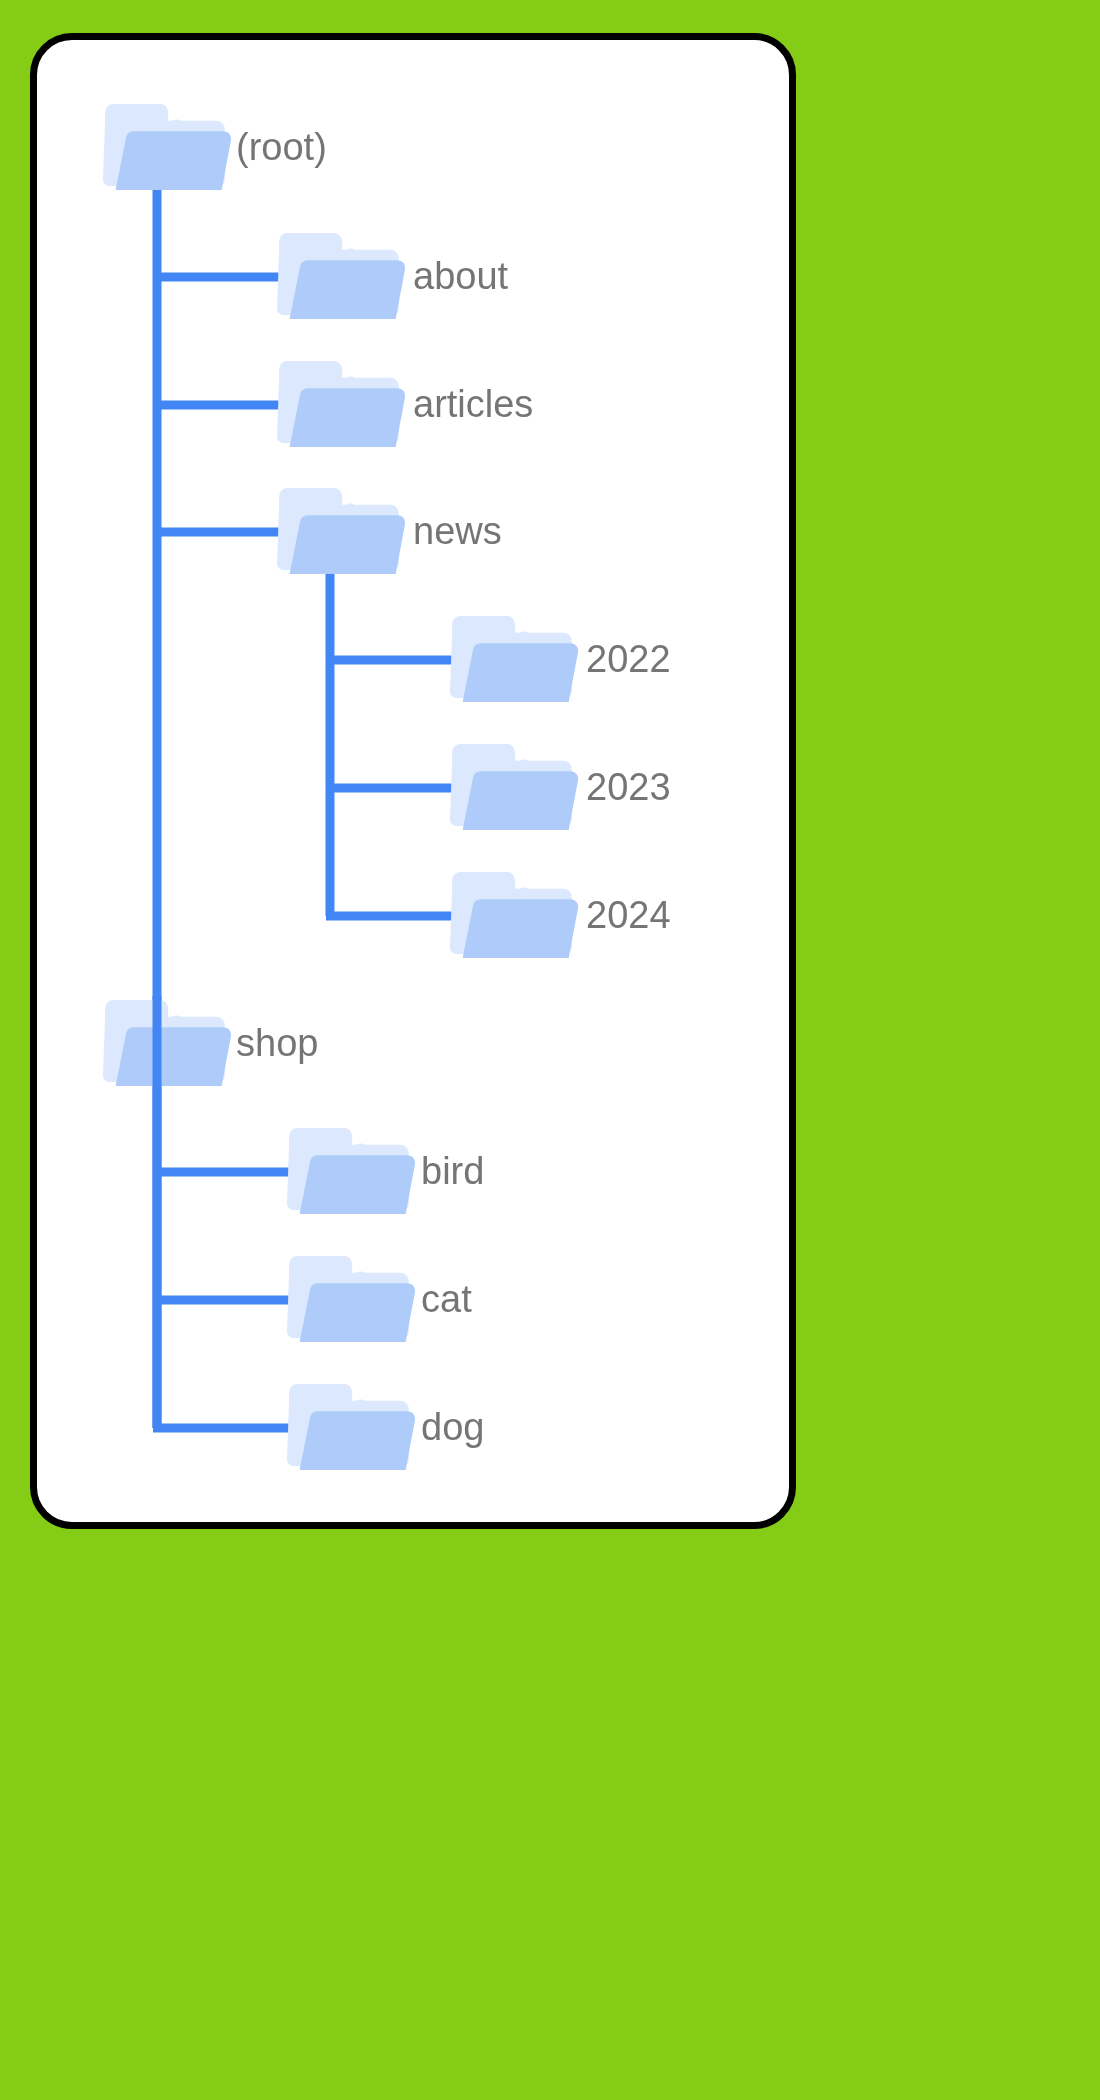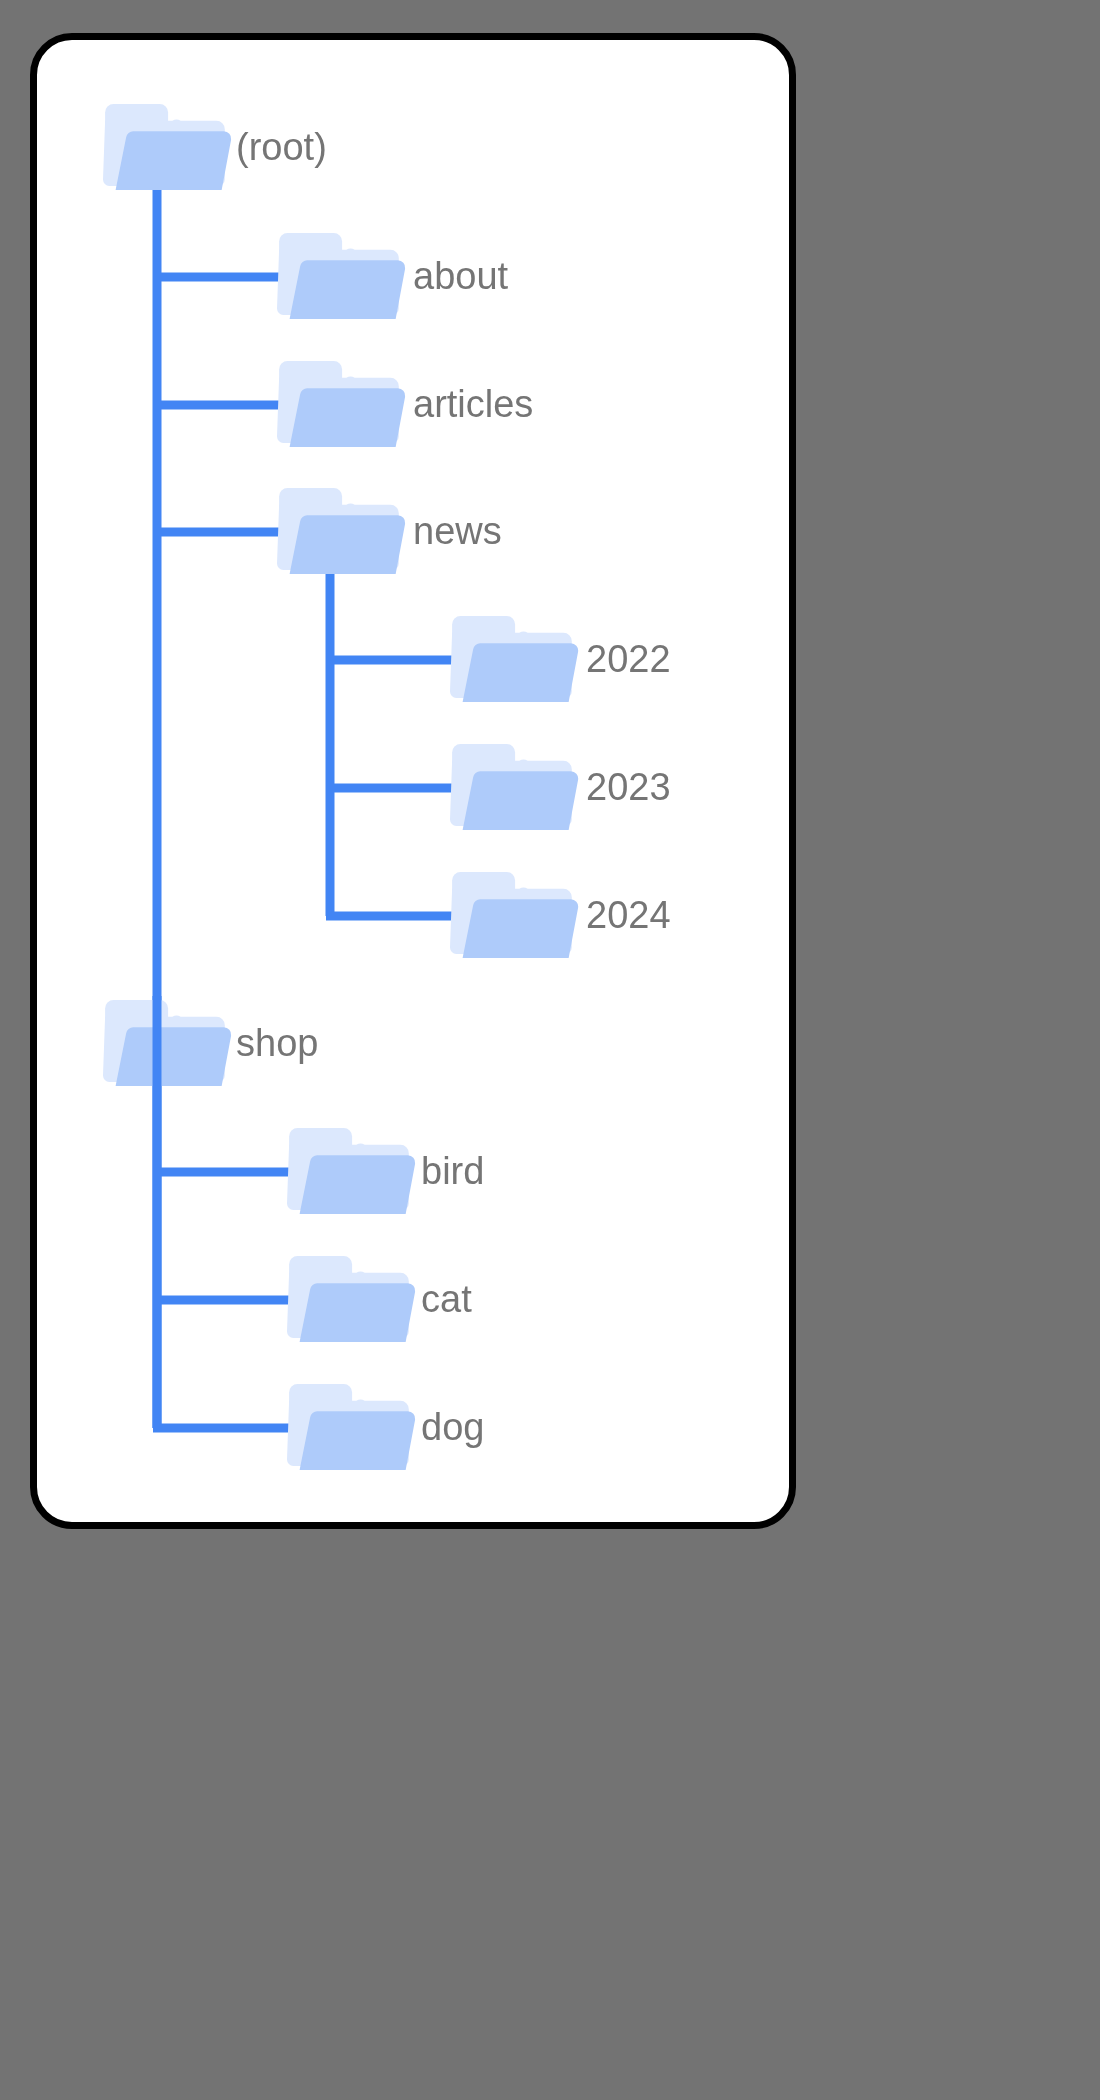--- a/index.html
+++ b/index.html
@@ -2,21 +2,21 @@
 <html><head>
 <meta charset="utf-8">
 <title>Folder Tree</title>
 <style>
   html,body{margin:0;padding:0;background:#ffffff;}
   body{
     width:1100px;height:2100px;
     font-family:"Liberation Sans","DejaVu Sans",sans-serif;
     overflow:hidden;
   }
-  #stage{position:relative;width:1100px;height:2100px;background:#737373;}
+  #stage{position:relative;width:1100px;height:2100px;background:#84cc16;}
 
   
   .card{
     position:absolute;
     left:30px; top:33px;
     width:766px; height:1496px;
     border:7px solid #000000;
     border-radius:42px;
     background:#ffffff;
     box-sizing:border-box;

